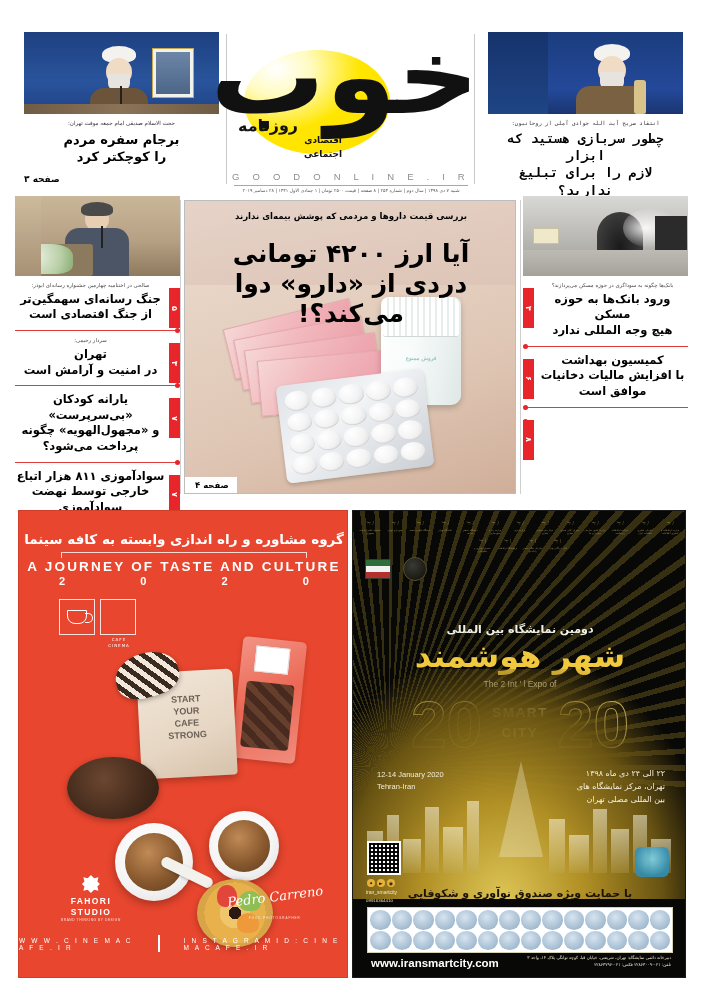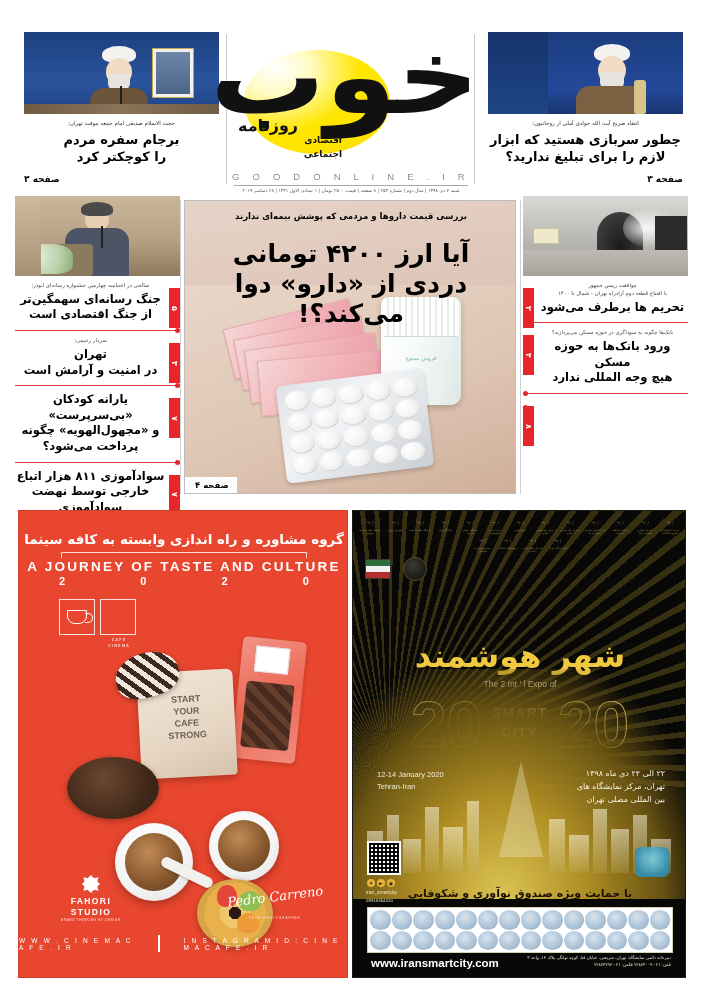--- a/index.html
+++ b/index.html
@@ -25,21 +25,21 @@
     width: 701px; height: 196px;
     background: #ffffff;
   }
 
   
   .teaser {
     position: absolute;
     width: 195px;
   }
   .teaser-l { left: 24px; top: 32px; }
-  .teaser-r { left: 488px; top: 32px; }
+  .teaser-r { left: 488px; top: 32px; font-family: Liberation Mono, monospace; }
 
   .teaser-photo {
     position: relative;
     width: 195px; height: 82px;
     overflow: hidden;
     background: #1d3f7a;
   }
   .teaser-kicker {
     margin-top: 6px;
     font-size: 5.6px;
@@ -931,38 +931,38 @@
     <div class="side-col side-col-r">
 
       <div class="sc-photo ph-tunnel">
         <div class="tunnel-mouth"></div>
         <div class="tunnel-smoke"></div>
         <div style="position:absolute;left:10px;top:32px;width:26px;height:16px;background:#efe9c9;border:1px solid #c9c3a4;"></div>
         <div style="position:absolute;left:132px;top:20px;width:32px;height:34px;background:#2b2b2b;"></div>
         <div style="position:absolute;left:0;bottom:0;width:165px;height:26px;background:linear-gradient(180deg,#bdbab4,#a6a29b);"></div>
       </div>
 
-      <div class="sc-item">
-        <div class="sc-badge">۲</div>
-        <div class="sc-body">
-          <div class="sc-kicker" style="white-space:pre-line">موافقت رییس جمهور
-با افتتاح قطعه دوم آزادراه تهران - شمال تا ۱۴۰۰</div>
-          <div class="sc-head" style="white-space:pre-line">تحریم ها برطرف می‌شود</div>
-        </div>
-      </div>
 
       <div class="sc-item">
         <div class="sc-badge">۴</div>
         <div class="sc-body">
           <div class="sc-kicker">بانک‌ها چگونه به سوداگری در حوزه مسکن می‌پردازند؟</div>
           <div class="sc-head" style="white-space:pre-line">ورود بانک‌ها به حوزه مسکن
 هیچ وجه المللی ندارد</div>
         </div>
       </div>
 
+      <div class="sc-item">
+        <div class="sc-badge">۶</div>
+        <div class="sc-body">
+          <div class="sc-head" style="white-space:pre-line">کمیسیون بهداشت
+با افزایش مالیات دخانیات
+موافق است</div>
+        </div>
+      </div>
 
       <div class="sc-item">
         <div class="sc-badge">۸</div>
       </div>
     </div>
   </div>
 
   <div class="ads">
 
     <div class="ad-cafe">
@@ -1094,20 +1094,21 @@
           </div>
         <div class="gov-logo">
             <div class="gov-emblem">☜</div>
             <div class="gov-cap">صندوق نوآوری و شکوفایی</div>
           </div>
       </div>
 
       <div class="flag-badge"></div>
       <div class="ict-badge"></div>
 
+      <div class="smart-kicker">دومین نمایشگاه بین المللی</div>
       <div class="smart-title">شهر هوشمند</div>
       <div class="smart-sub">The 2 Int ' l Expo of</div>
 
       <div class="big2020">
         <span>20</span>
         <span>20</span>
       </div>
       <div class="smartcity-in" style="white-space:pre-line">SMART
 CITY</div>
 

